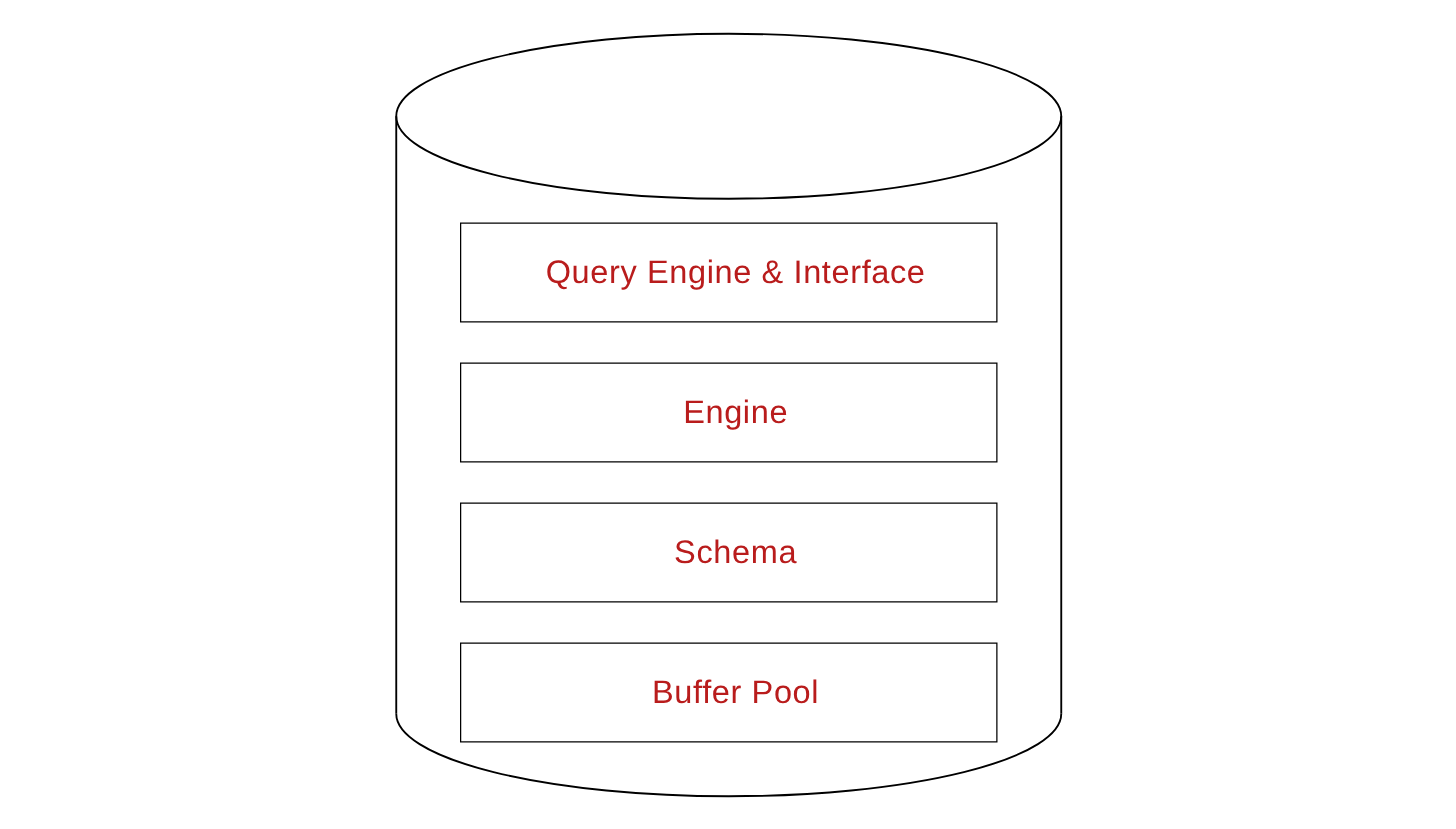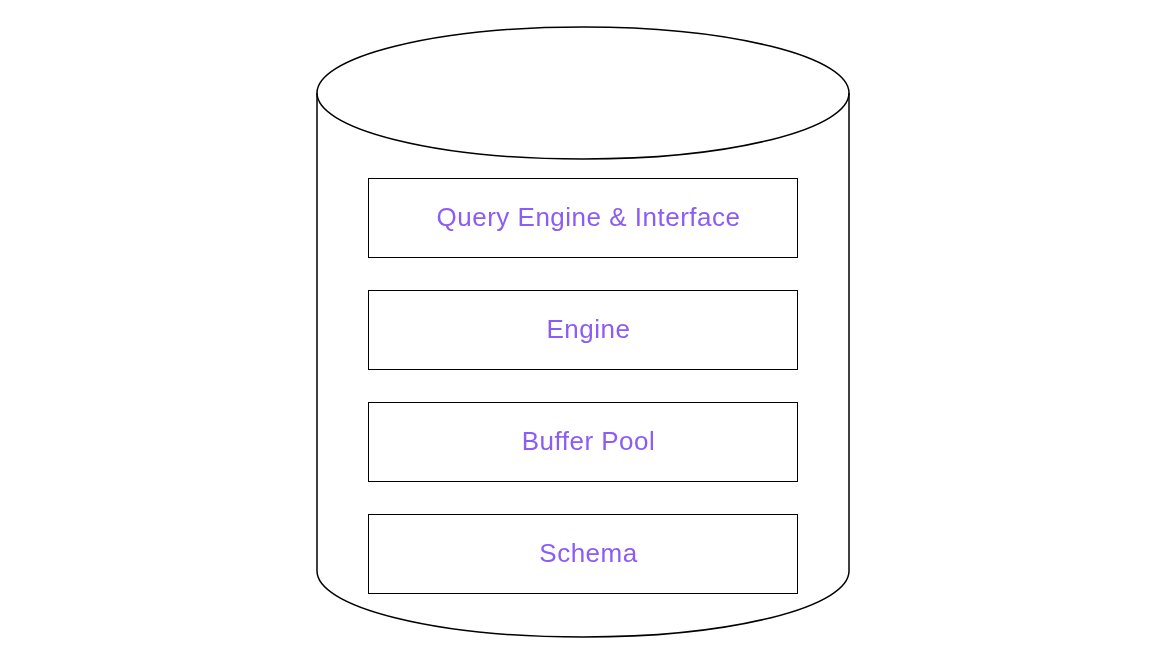--- a/index.html
+++ b/index.html
@@ -40,21 +40,21 @@
     }
     .layer-box {
       border: 1.5px solid #000000;
       background: #ffffff;
       height: 80px;
       display: flex;
       align-items: center;
       justify-content: center;
       font-size: 26px;
       letter-spacing: 0.5px;
-      color: #8b5cf6;
+      color: #b91c1c;
       padding-left: 12px;
     }
   </style>
 </head>
 <body>
 
 <div class="cylinder-container">
   <svg class="cylinder-svg" viewBox="0 0 540 618">
     <ellipse cx="270" cy="70" rx="266" ry="66" fill="none" stroke="#000000" stroke-width="1.5"></ellipse>
     <path d="M 4 70 L 4 548" fill="none" stroke="#000000" stroke-width="1.5"></path>
@@ -63,19 +63,19 @@
   </svg>
 
   <div class="layers">
     <div class="layer-box">
       <span>Query Engine &amp; Interface</span>
     </div>
     <div class="layer-box">
       <span>Engine</span>
     </div>
     <div class="layer-box">
-      <span>Buffer Pool</span>
+      <span>Schema</span>
     </div>
     <div class="layer-box">
-      <span>Schema</span>
+      <span>Buffer Pool</span>
     </div>
   </div>
 </div>
 
 </body></html>

